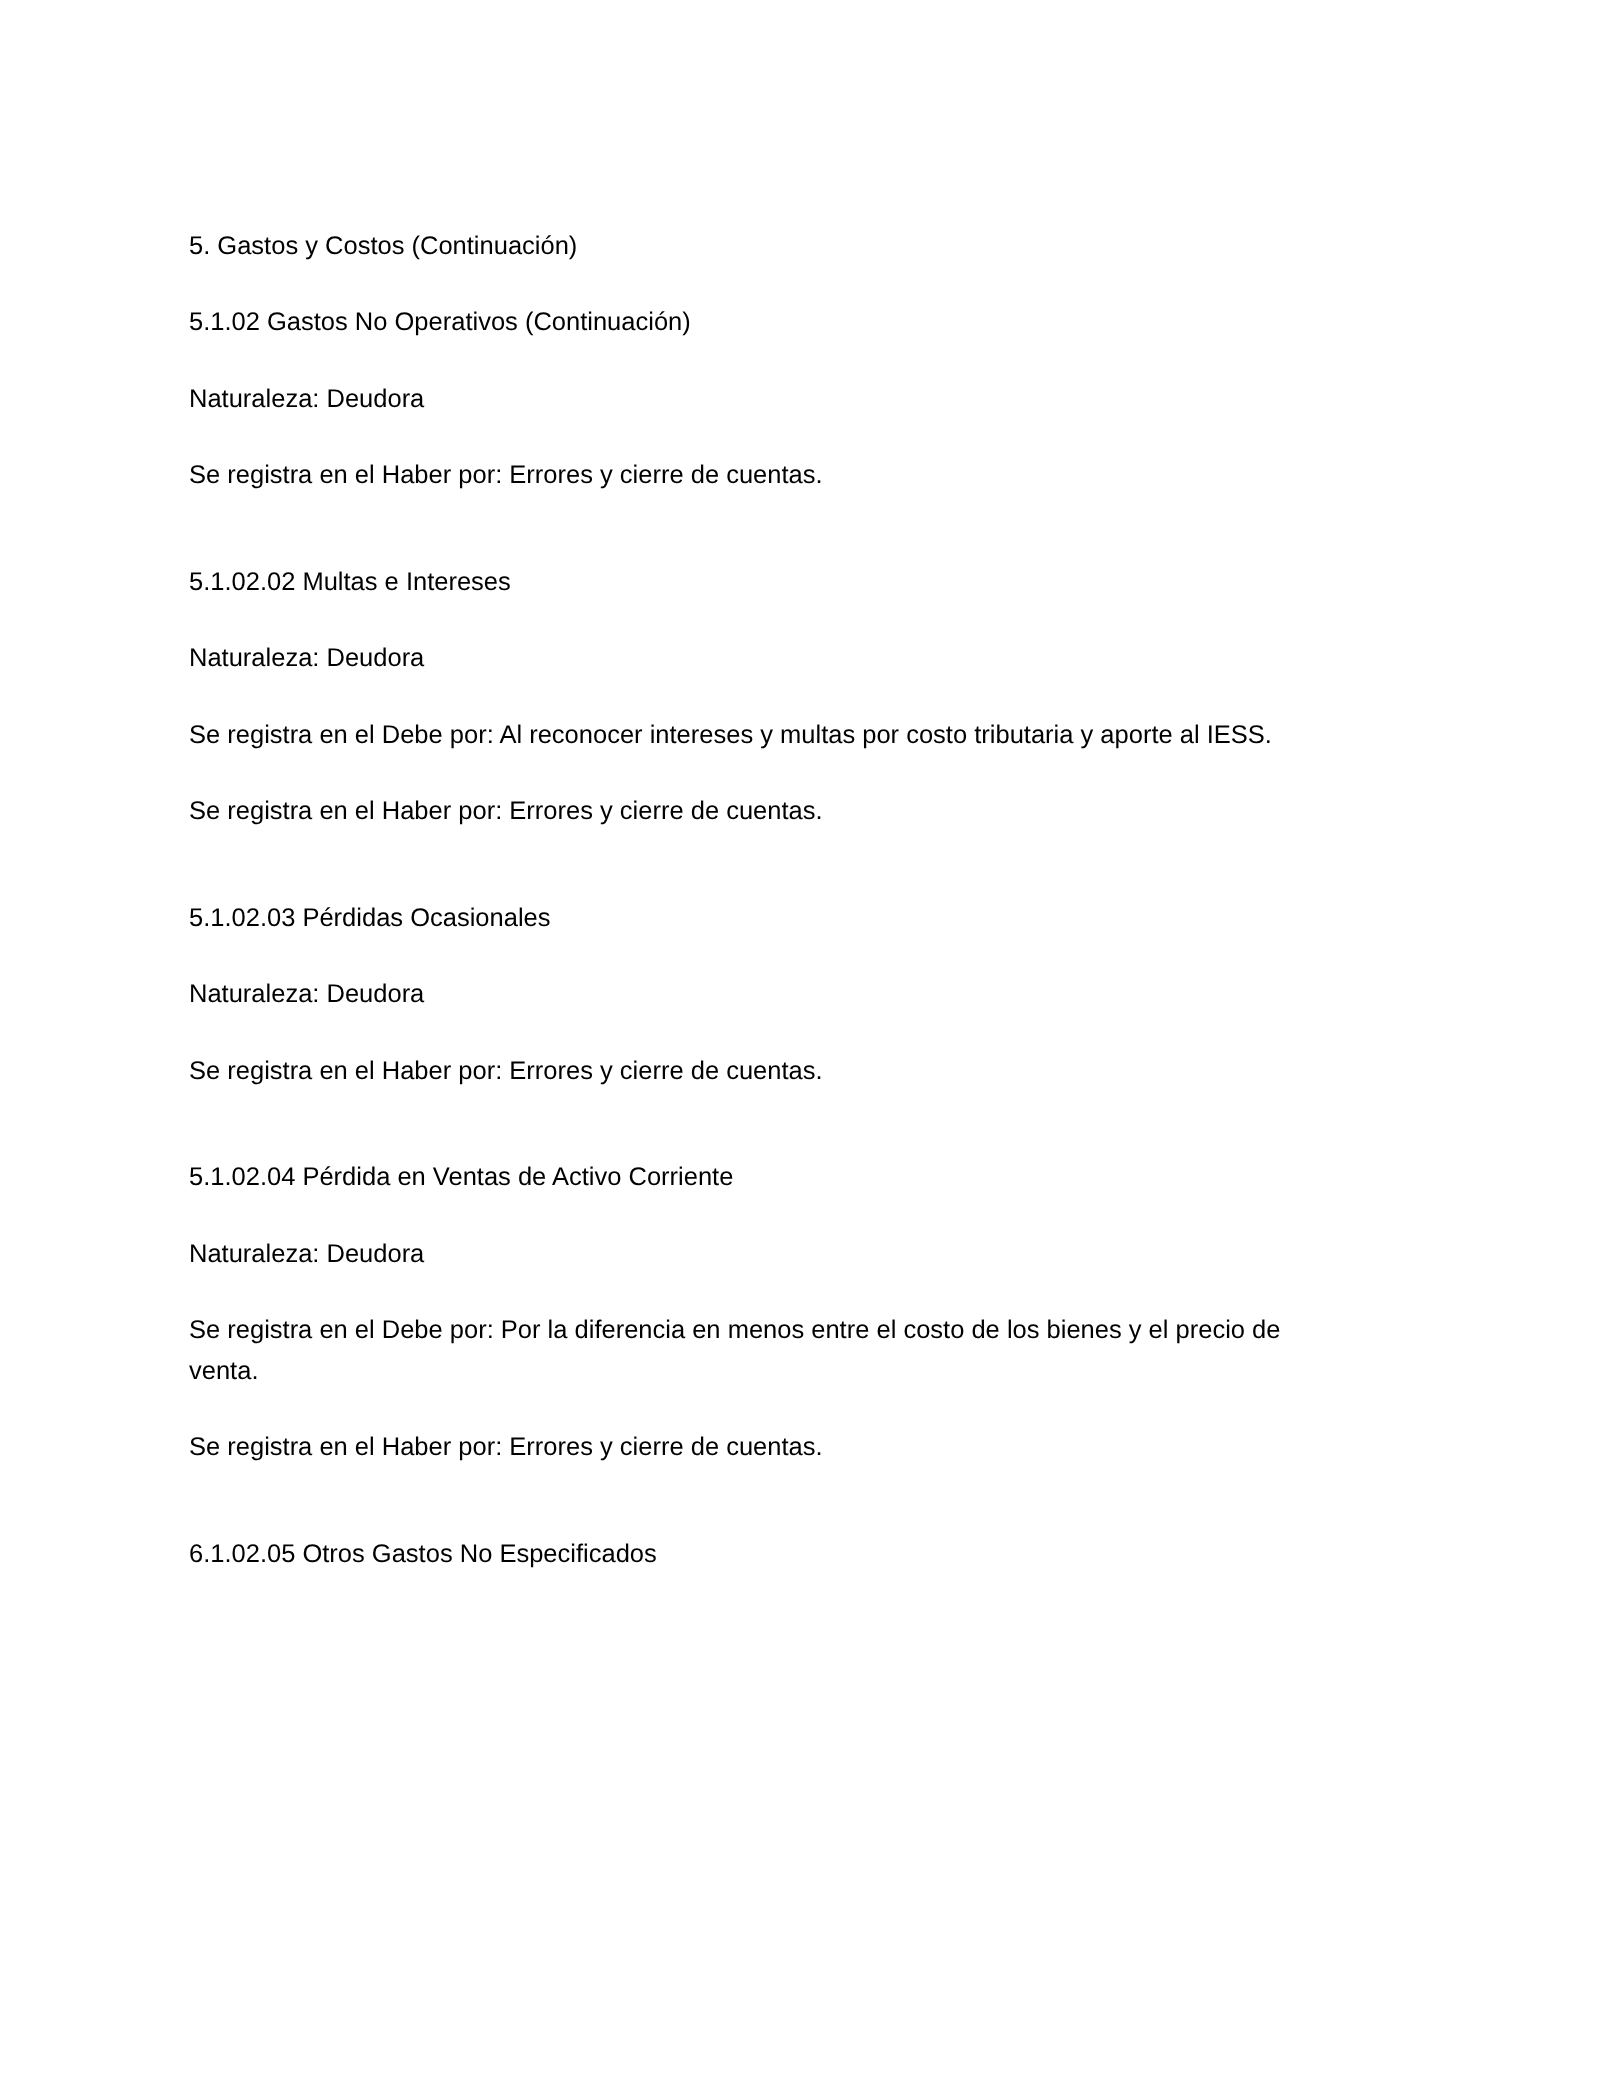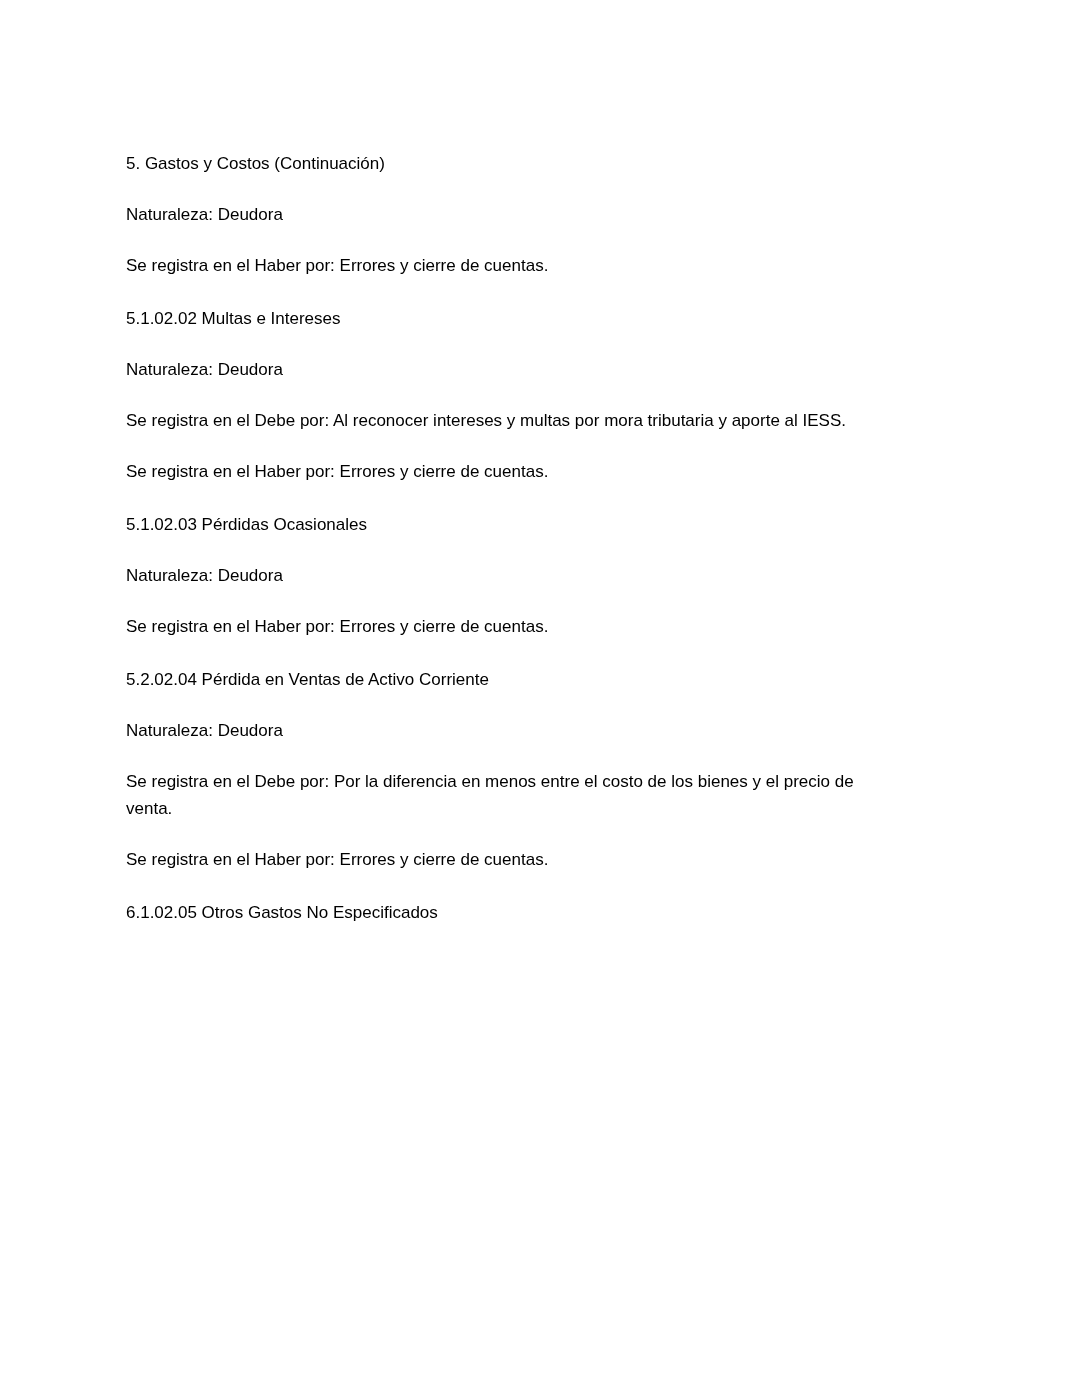--- a/index.html
+++ b/index.html
@@ -15,54 +15,55 @@
     color: #000000;
   }
   .doc p {
     font-size: 17px;
     line-height: 27px;
     margin: 0 0 24px 0;
     color: #000000;
     max-width: 830px;
   }
   .account {
-    margin-top: 26px; 
+    margin-top: 44px; 
   }
   .account.first {
     margin-top: 0;
   }
 </style>
 </head>
 <body>
 
 <div class="page">
   <div class="doc">
 
     <p>5. Gastos y Costos (Continuación)</p>
+    <p>5.1.02 Gastos No Operativos (Continuación)</p>
 
     <div class="account first">
       <p>Naturaleza: Deudora</p>
       <p>Se registra en el Haber por: Errores y cierre de cuentas.</p>
     </div>
 
     <div class="account">
       <p>5.1.02.02 Multas e Intereses</p>
       <p>Naturaleza: Deudora</p>
-      <p>Se registra en el Debe por: Al reconocer intereses y multas por mora tributaria y aporte al IESS.</p>
+      <p>Se registra en el Debe por: Al reconocer intereses y multas por costo tributaria y aporte al IESS.</p>
       <p>Se registra en el Haber por: Errores y cierre de cuentas.</p>
     </div>
 
     <div class="account">
       <p>5.1.02.03 Pérdidas Ocasionales</p>
       <p>Naturaleza: Deudora</p>
       <p>Se registra en el Haber por: Errores y cierre de cuentas.</p>
     </div>
 
     <div class="account">
-      <p>5.2.02.04 Pérdida en Ventas de Activo Corriente</p>
+      <p>5.1.02.04 Pérdida en Ventas de Activo Corriente</p>
       <p>Naturaleza: Deudora</p>
       <p>Se registra en el Debe por: Por la diferencia en menos entre el costo de los bienes y el precio de venta.</p>
       <p>Se registra en el Haber por: Errores y cierre de cuentas.</p>
     </div>
 
     <div class="account">
       <p>6.1.02.05 Otros Gastos No Especificados</p>
     </div>
 
   </div>

